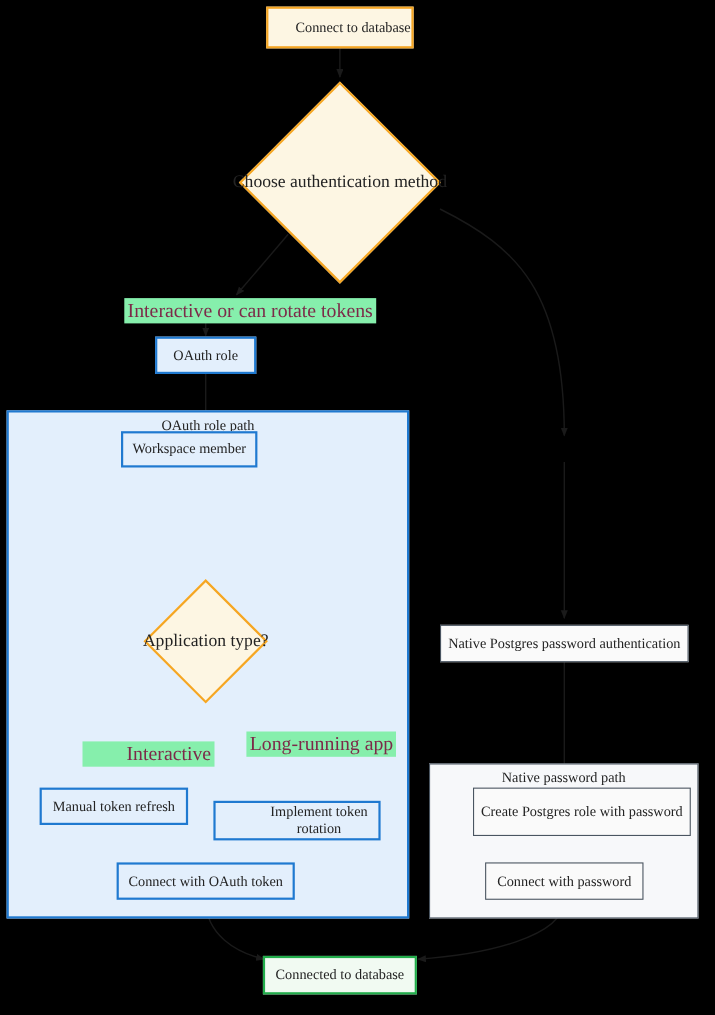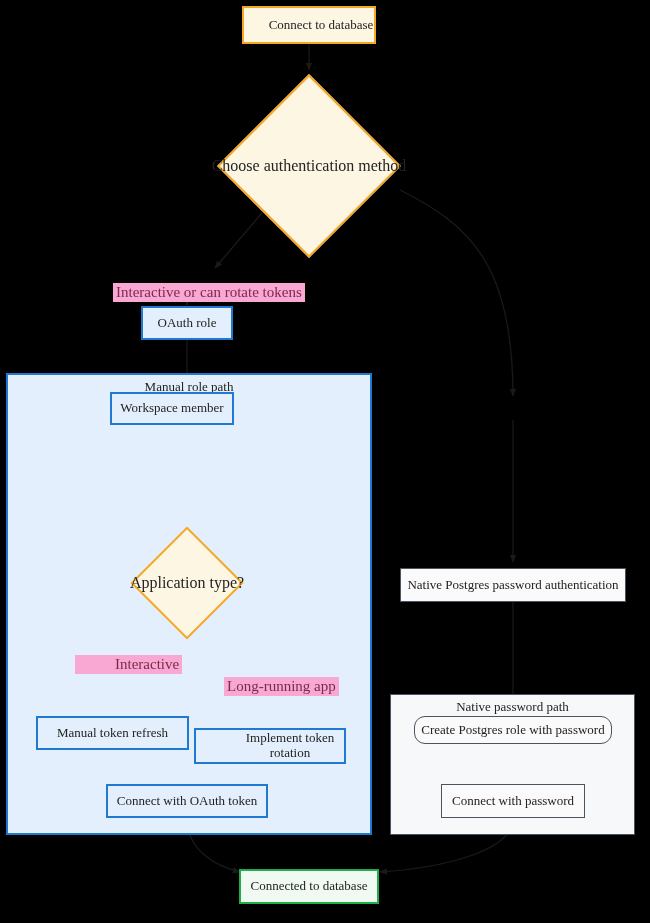--- a/index.html
+++ b/index.html
@@ -53,27 +53,26 @@
     position:absolute;left:0;right:0;top:4px;
     text-align:center;font-size:13px;color:#232323;
     z-index:2;
   }
   .c-blue{ background:#e3effc; border:2px solid #1f79d0; }
   .c-gray{ background:#f7f8fa; border:1.5px solid #4a5561; }
 
   
   .edge-label{
     position:absolute;z-index:5;
-    background:#f9a8d4;
+    background:#86efac;
     color:#7c2a49;
-    font-size:15px;
+    font-size:18px;
     padding:1px 3px;
     white-space:nowrap;
     box-sizing:border-box;
-    margin-top:12px;
   }
 </style>
 </head>
 <body>
 
 <div id="canvas">
 
   <svg class="edges" viewBox="0 0 650 923">
     <defs>
       <marker id="arw" markerWidth="9" markerHeight="9" refX="7.2" refY="3.2" orient="auto" markerUnits="userSpaceOnUse">
@@ -114,21 +113,21 @@
 
       <path d="M513,750 L513,784"></path>
 
       <path d="M187,818 C187,850 215,866 240,872"></path>
 
       <path d="M513,818 C513,852 440,868 380,872"></path>
     </g>
   </svg>
 
   <div class="cluster c-blue" style="left:6px;top:373px;width:366px;height:462px;">
-    <div class="cluster-title">Manual role path</div>
+    <div class="cluster-title">OAuth role path</div>
   </div>
 
   <div class="cluster c-gray" style="left:390px;top:694px;width:245px;height:141px;">
     <div class="cluster-title">Native password path</div>
   </div>
 
   <div class="node n-orange" style="left:242px;top:6px;width:134px;height:38px;">
     <span>Connect to database</span>
   </div>
 
@@ -148,46 +147,46 @@
   <div class="node n-blue" style="left:110px;top:392px;width:124px;height:33px;">
     <span>Workspace member</span>
   </div>
 
 
   <div class="diamond" style="left:147px;top:543px;width:80px;height:80px;">
     <div class="shape"></div>
     <div class="dlabel">Application type?</div>
   </div>
 
-  <div class="edge-label" style="left:75px;top:643px;padding-left:40px;">
+  <div class="edge-label" style="left:75px;top:674px;padding-left:40px;">
     <span>Interactive</span>
   </div>
 
   <div class="edge-label" style="left:224px;top:665px;">
     <span>Long-running app</span>
   </div>
 
-  <div class="node n-blue" style="left:36px;top:716px;width:153px;height:34px;">
+  <div class="node n-blue" style="left:36px;top:716px;width:135px;height:34px;">
     <span>Manual token refresh</span>
   </div>
 
   <div class="node n-blue" style="left:194px;top:728px;width:152px;height:36px;padding-left:40px;">
     <span>Implement token rotation</span>
   </div>
 
   <div class="node n-blue" style="left:106px;top:784px;width:162px;height:34px;">
     <span>Connect with OAuth token</span>
   </div>
 
 
   <div class="node n-plain" style="left:400px;top:568px;width:226px;height:34px;">
     <span>Native Postgres password authentication</span>
   </div>
 
-  <div class="node n-plain" style="left:414px;top:716px;width:198px;height:28px;border-radius:11px;">
+  <div class="node n-plain" style="left:430px;top:716px;width:198px;height:44px;">
     <span>Create Postgres role with password</span>
   </div>
 
   <div class="node n-plain" style="left:441px;top:784px;width:144px;height:34px;">
     <span>Connect with password</span>
   </div>
 
   <div class="node n-green" style="left:239px;top:869px;width:140px;height:35px;">
     <span>Connected to database</span>
   </div>

